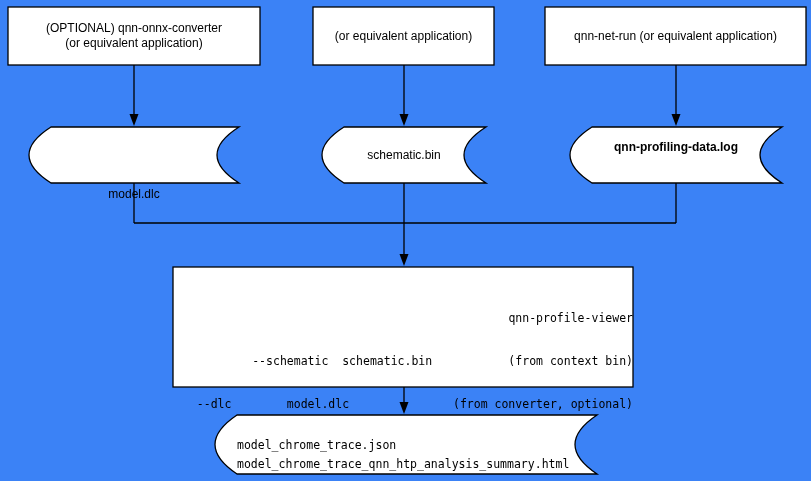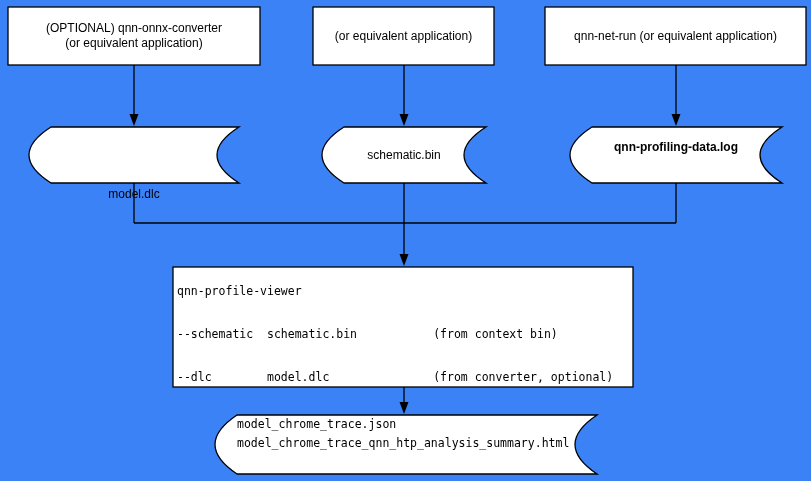--- a/index.html
+++ b/index.html
@@ -39,21 +39,21 @@
     white-space: pre;
     color: #000000;
   }
   .cmd {
     line-height: 14.4px;
     padding: 3px 0 0 4px;
   }
   .outlines {
     display: flex;
     flex-direction: column;
-    justify-content: flex-start;
+    justify-content: flex-end;
     line-height: 19px;
   }
 </style>
 </head>
 <body>
 
 <div class="canvas">
 
   <svg width="811" height="481" viewBox="0 0 811 481">
     <g fill="#ffffff" stroke="#000000" stroke-width="1.3">
@@ -101,21 +101,21 @@
     <div>(or equivalent application)</div>
   </div>
   <div class="lbl" style="left:545px; top:7px; width:261px; height:58px;border-radius:19px;">
     <div>qnn-net-run (or equivalent application)</div>
   </div>
 
   <div class="lbl" style="left:29px; top:127px; width:210px; height:69px;margin-top:33px;">model.dlc</div>
   <div class="lbl" style="left:322px; top:127px; width:164px; height:56px;">schematic.bin</div>
   <div class="lbl" style="left:570px; top:127px; width:212px; height:40px;font-weight:bold;">qnn-profiling-data.log</div>
 
-  <div class="mono cmd" style="left:173px; top:252px; width:456px; height:117px;">
+  <div class="mono cmd" style="left:173px; top:279px; width:456px; height:117px;text-align:right;">
     <div>qnn-profile-viewer</div>
     <div>--schematic  schematic.bin           (from context bin)</div>
     <div>--dlc        model.dlc               (from converter, optional)</div>
     
     
     
   </div>
 
   <div class="mono outlines" style="left:237px; top:415px; width:340px; height:59px;">
     <div>model_chrome_trace.json</div>

